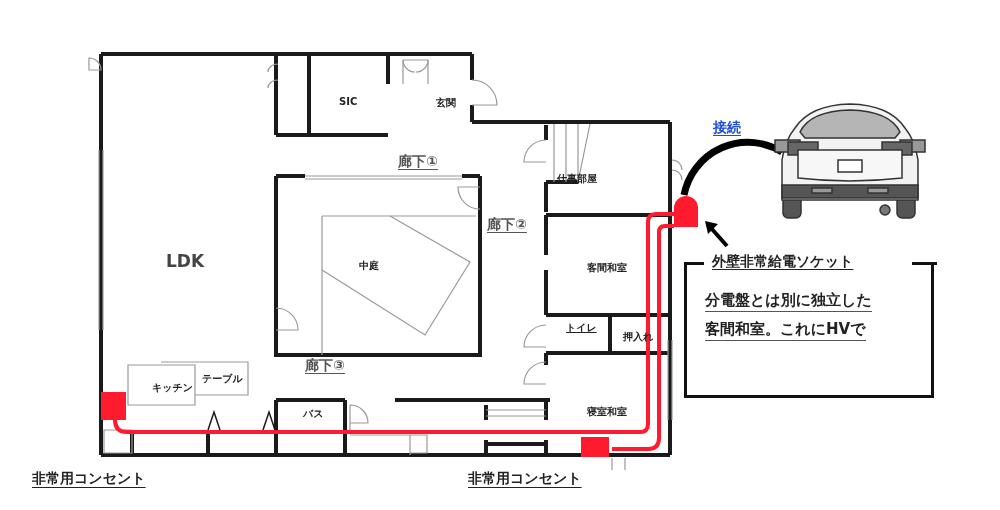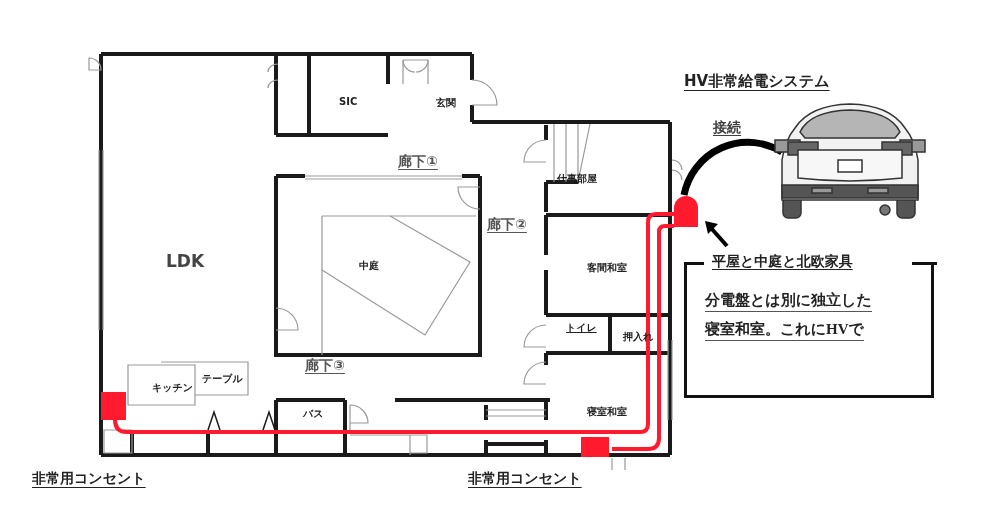--- a/index.html
+++ b/index.html
@@ -3,26 +3,26 @@
 <meta charset="utf-8">
 <style>
   html,body{margin:0;padding:0;background:#fff;}
   body{width:1000px;height:510px;position:relative;overflow:hidden;font-family:"DejaVu Sans",sans-serif;}
   #stage{position:absolute;left:0;top:0;width:1000px;height:510px;}
   .lbl{position:absolute;color:#333;font-weight:bold;white-space:nowrap;}
   .room{font-size:10px;color:#222;}
   .hall{font-size:14px;color:#555;text-decoration:underline;text-underline-offset:3px;}
   .big{font-size:17px;color:#444;}
   .title{font-size:15px;color:#222;text-decoration:underline;text-underline-offset:4px;}
-  .red{color:#404040;font-size:14px;text-decoration:underline;text-underline-offset:3px;}
+  .red{color:#1d4ed8;font-size:14px;text-decoration:underline;text-underline-offset:3px;}
   .note-box{position:absolute;left:684px;top:262px;width:250px;height:136px;border:3px solid #111;border-top:none;box-sizing:border-box;}
   .note-top-l{position:absolute;left:684px;top:262px;width:20px;height:3px;background:#111;}
   .note-top-r{position:absolute;left:912px;top:262px;width:25px;height:3px;background:#111;}
   .note-head{position:absolute;left:712px;top:253px;font-size:14px;font-weight:bold;color:#222;text-decoration:underline;text-underline-offset:3px;white-space:nowrap;}
-  .note-line{position:absolute;left:705px;font-size:15px;font-weight:bold;color:#222;border-bottom:1.5px solid #555;white-space:nowrap;padding-bottom:1px;font-family:Liberation Serif, serif;}
+  .note-line{position:absolute;left:705px;font-size:15px;font-weight:bold;color:#222;border-bottom:1.5px solid #555;white-space:nowrap;padding-bottom:1px;}
   .copy{position:absolute;left:773px;top:482px;font-size:14px;font-weight:bold;color:#222;white-space:nowrap;}
 </style>
 </head>
 <body>
 
 <div id="stage">
 <svg width="1000" height="510" viewBox="0 0 1000 510" xmlns="http://www.w3.org/2000/svg">
   <g fill="none" stroke="#1a1a1a" stroke-width="4">
 
     <path d="M101 54 H472"></path>
@@ -139,25 +139,24 @@
 <div class="lbl room" style="left:623px;top:330px;">押入れ</div>
 <div class="lbl room" style="left:587px;top:405px;">寝室和室</div>
 <div class="lbl room" style="left:152px;top:381px;">キッチン</div>
 <div class="lbl room" style="left:202px;top:372px;">テーブル</div>
 <div class="lbl room" style="left:303px;top:407px;">バス</div>
 
 <div class="lbl hall" style="left:398px;top:153px;">廊下①</div>
 <div class="lbl hall" style="left:487px;top:216px;">廊下②</div>
 <div class="lbl hall" style="left:305px;top:357px;">廊下③</div>
 
-<div class="lbl title" style="left:684px;top:72px;">HV非常給電システム</div>
 <div class="lbl red" style="left:713px;top:119px;">接続</div>
 
 <div class="note-box"></div>
 <div class="note-top-l"></div>
 <div class="note-top-r"></div>
-<div class="note-head">平屋と中庭と北欧家具</div>
+<div class="note-head">外壁非常給電ソケット</div>
 <div class="note-line" style="top:291px;">分電盤とは別に独立した</div>
-<div class="note-line" style="top:320px;">寝室和室。これにHVで</div>
+<div class="note-line" style="top:320px;">客間和室。これにHVで</div>
 
 <div class="lbl title" style="left:32px;top:470px;font-size:14px;">非常用コンセント</div>
 <div class="lbl title" style="left:468px;top:470px;font-size:14px;">非常用コンセント</div>
 </div>
 
 </body></html>

